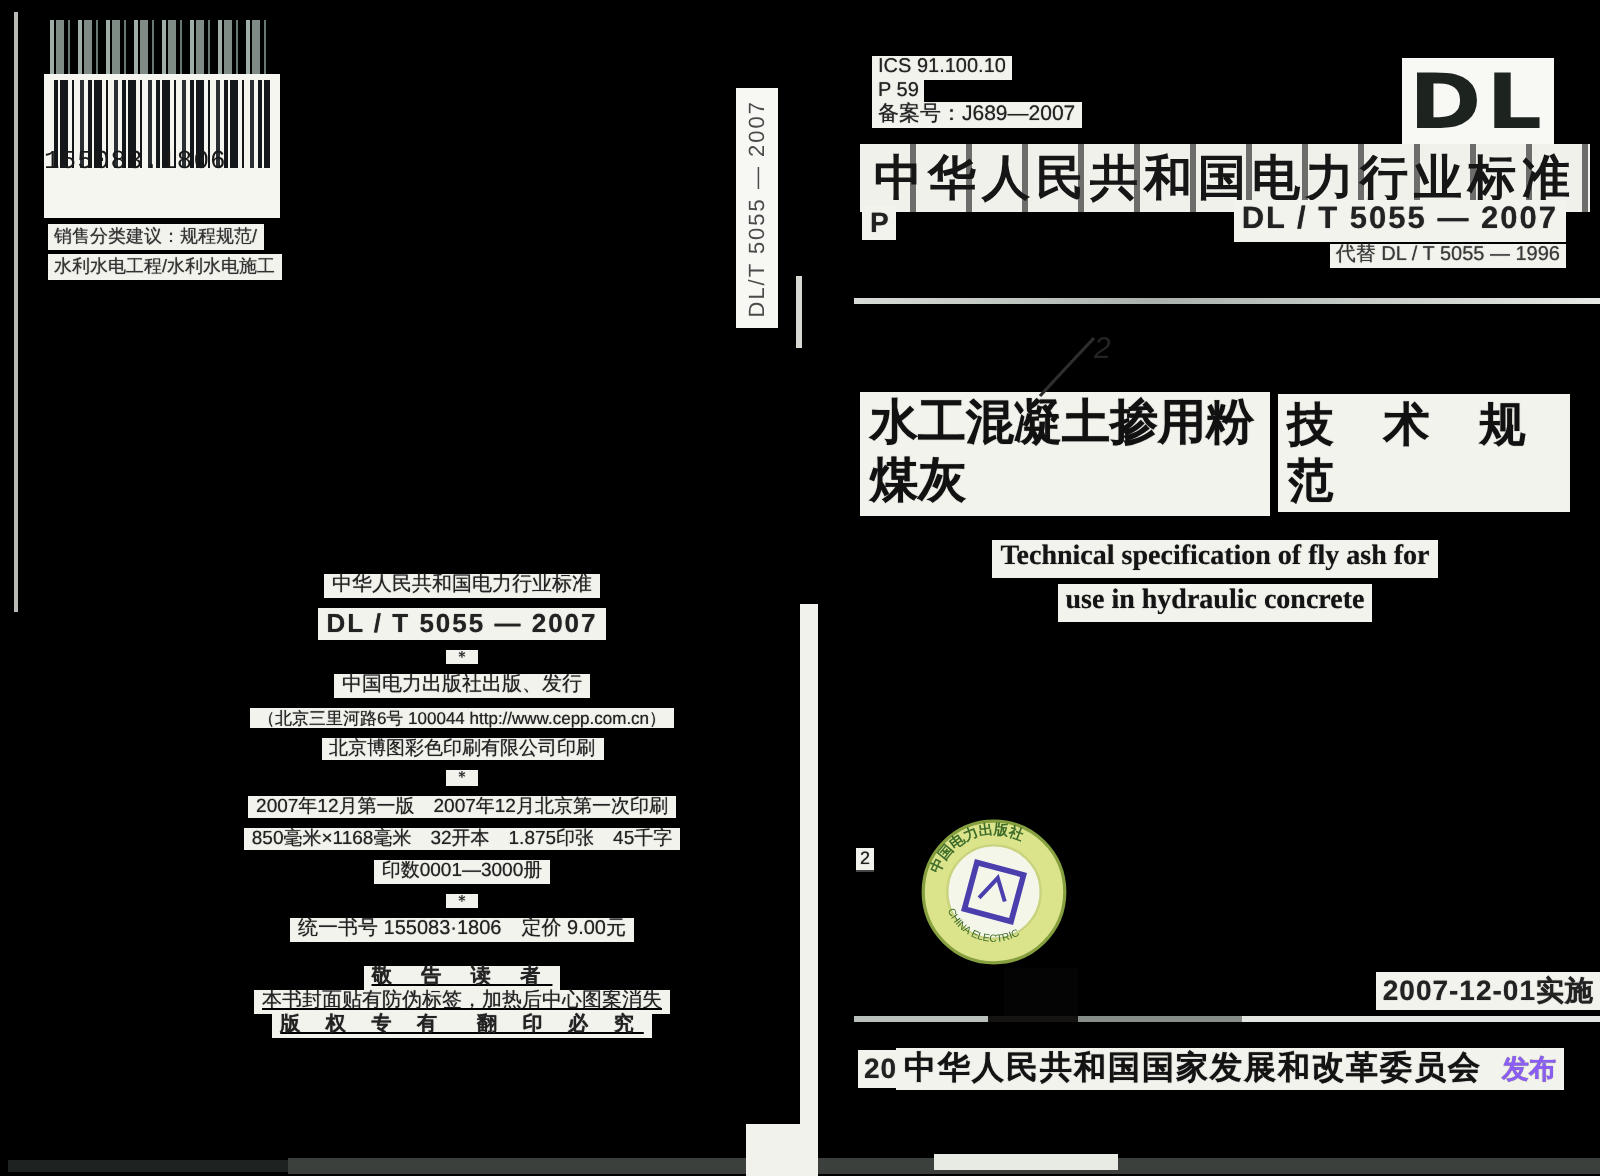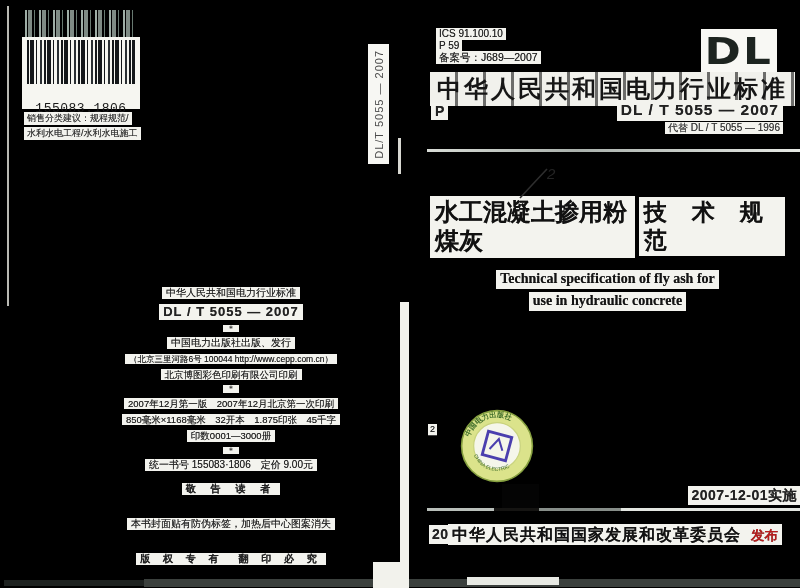--- a/index.html
+++ b/index.html
@@ -11,40 +11,40 @@
 
   
   .edge-line{left:7px;top:6px;width:2px;height:300px;background:#d9d9d2;opacity:.85;}
   .barcode-top{left:25px;top:10px;width:111px;height:27px;
     background:repeating-linear-gradient(90deg,rgba(176,193,184,.9) 0 2px,transparent 2px 3px,
       rgba(176,193,184,.72) 3px 7px,transparent 7px 9px,rgba(122,142,132,.85) 9px 10px,transparent 10px 14px);}
   .barcode-box{left:22px;top:37px;width:118px;height:72px;background:#f6f6f1;}
   .barcode-bars{position:absolute;left:5px;top:3px;width:108px;height:44px;
     background:repeating-linear-gradient(90deg,#14171a 0 2px,transparent 2px 3px,#14171a 3px 7px,
       transparent 7px 9px,#14171a 9px 10px,transparent 10px 13px,#2a2f33 13px 15px,transparent 15px 17px);}
-  .barcode-num{position:absolute;left:0;top:64px;width:100%;text-align:center;
+  .barcode-num{position:absolute;left:0;top:36px;width:100%;
     font-family:"Liberation Mono",monospace;font-size:13px;color:#191919;letter-spacing:.5px;}
   .cls-line{left:24px;font-size:9px;padding:1px 3px;color:#333;}
   .cls1{top:112px;} .cls2{top:127px;}
 
   .colophon{left:86px;top:287px;width:290px;display:flex;flex-direction:column;
             align-items:center;gap:5px;}
   .colophon .ws{padding:0 4px;}
   .c-std{font-size:10px;}
   .c-title{font-size:10.5px;font-weight:bold;}
   .c-no{font-size:13px;font-weight:bold;letter-spacing:1px;}
   .c-star{font-size:8px;line-height:.9;padding:0 2px;}
   .c-pub{font-size:10px;}
   .c-addr{font-size:8.5px;}
   .c-printer{font-size:9.5px;}
   .c-plain{font-size:9.5px;}
   .c-isbn{font-size:10px;}
 
   .notice{left:86px;top:483px;width:290px;display:flex;flex-direction:column;
-          align-items:center;gap:23px;}
+          align-items:center;gap:0;text-decoration:underline;}
   .notice .ws{padding:0 4px;font-size:10px;}
   .n-head{letter-spacing:6px;font-weight:bold;}
   .n-foot{letter-spacing:5px;font-weight:bold;}
 
   
   .spine-strip{left:368px;top:44px;width:21px;height:120px;background:#f7f7f3;
                display:flex;align-items:center;justify-content:center;}
   .spine-strip span{writing-mode:vertical-rl;transform:rotate(180deg);white-space:nowrap;
                     font-size:11px;color:#4a4a4a;letter-spacing:1px;}
   .spine-dash{left:398px;top:138px;width:3px;height:36px;background:#d8d8d2;}
@@ -81,21 +81,21 @@
   .seal{left:460px;top:408px;z-index:2;}
 
   .date-left{left:429px;top:486px;font-size:14px;font-weight:bold;padding:1px 3px;letter-spacing:.5px;margin-top:39px;}
   .date-right{right:0;top:486px;font-size:14px;font-weight:bold;padding:1px 3px;letter-spacing:.5px;}
   .date-smudge{left:502px;top:484px;width:37px;height:24px;background:#050505;opacity:.78;z-index:3;}
   .date-rule{left:427px;top:508px;width:373px;height:3px;
     background:linear-gradient(90deg,#b9bfba 0 18%,#151412 18% 30%,#878e89 30% 52%,#e3e6e1 52% 100%);}
   .issuer-row{left:430px;top:524px;width:370px;text-align:center;}
   .issuer-row .ws{padding:1px 4px;}
   .issuer-name{font-size:16px;font-weight:bold;letter-spacing:1px;color:#131313;}
-  .issuer-act{font-size:13.5px;font-weight:bold;margin-left:10px;color:#b91c1c;}
+  .issuer-act{font-size:13.5px;font-weight:bold;margin-left:10px;color:#8b5cf6;}
 
   .bbar1{left:4px;top:580px;width:140px;height:6px;background:#1e2220;}
   .bbar2{left:144px;top:579px;width:656px;height:8px;background:#3b403d;}
   .bbar-light{left:467px;top:577px;width:92px;height:8px;background:#e8eae4;}
 </style>
 </head>
 <body>
 
 <div class="stage">
 

